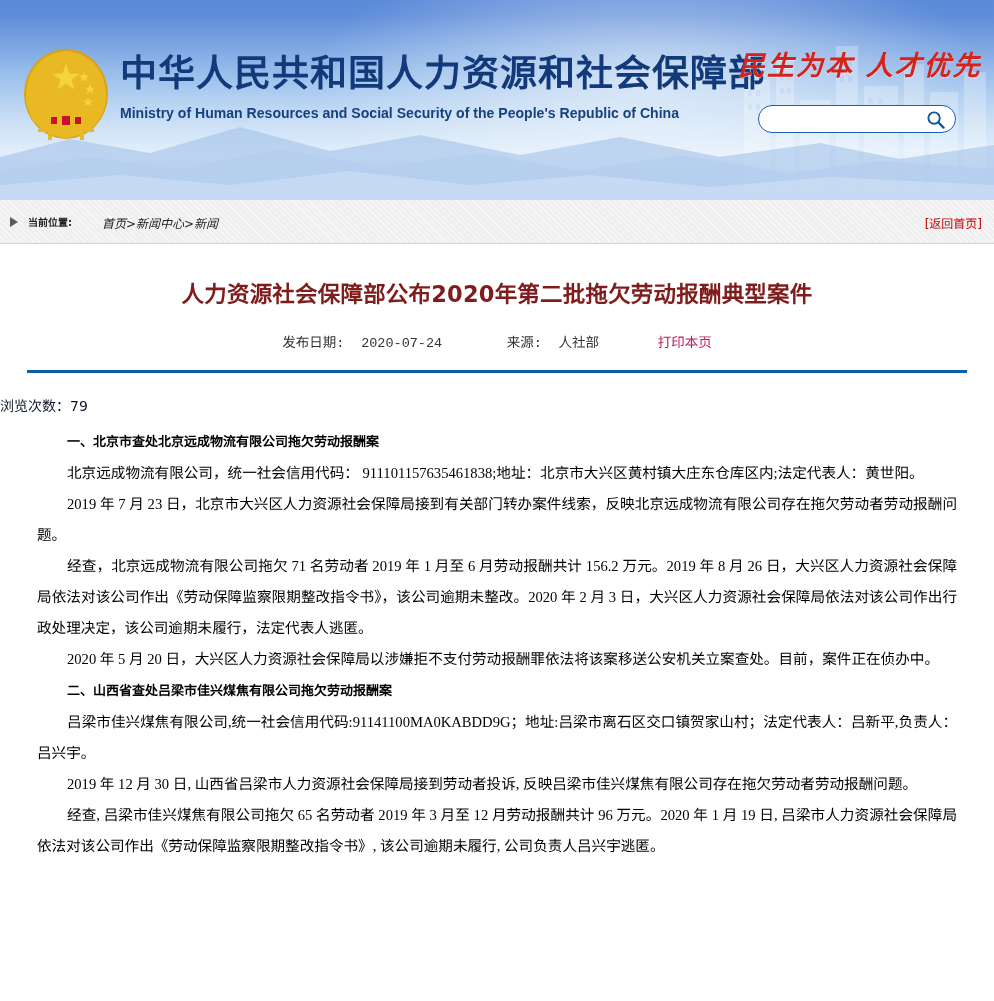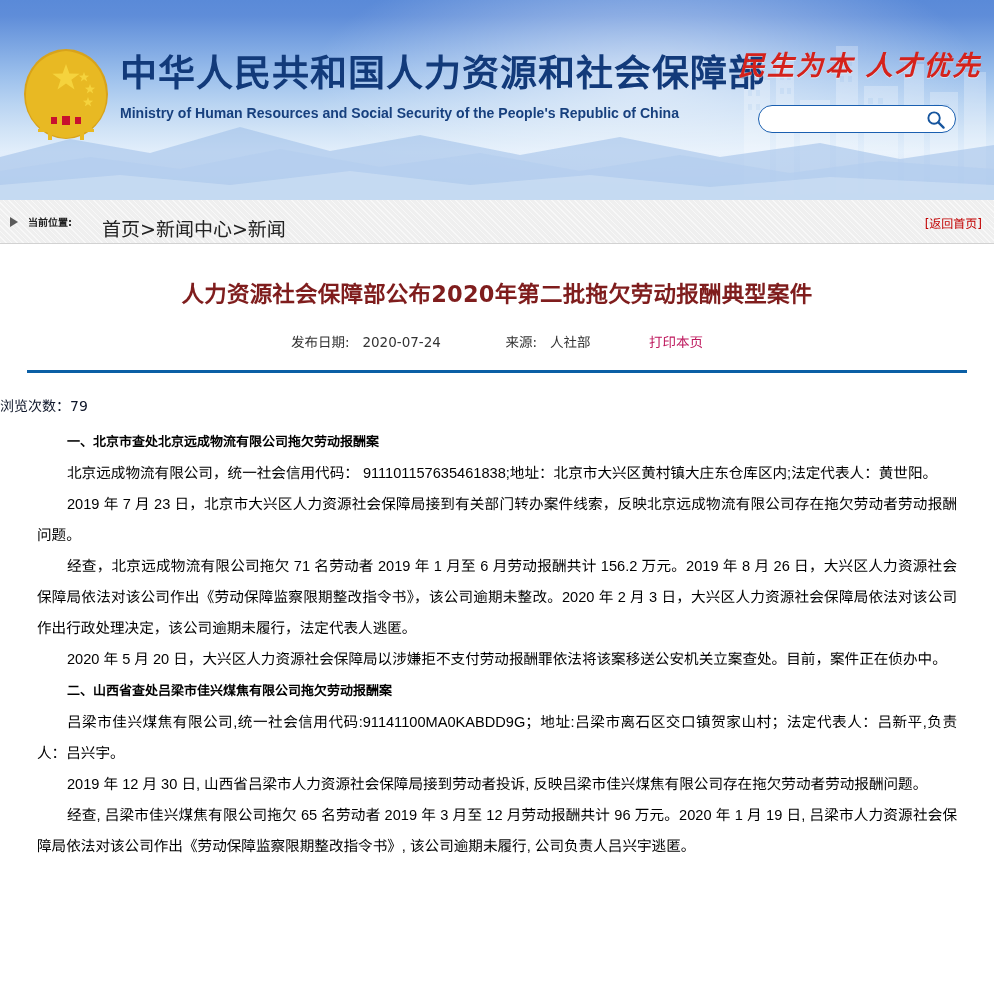--- a/index.html
+++ b/index.html
@@ -175,23 +175,24 @@
     top: 14px;
     font-size: 10px;
     font-weight: bold;
     color: #222;
     font-family: "DejaVu Sans", "Liberation Sans", sans-serif;
   }
   .crumb-path {
     position: absolute;
     left: 102px;
     top: 14px;
-    font-size: 19px;
+    font-size: 12px;
     color: #222;
     font-family: "DejaVu Sans", "Liberation Sans", sans-serif;
+    font-style: italic;
   }
   .crumb-home {
     position: absolute;
     right: 12px;
     top: 14px;
     font-size: 12px;
     color: #c10000;
     text-decoration: none;
     font-family: "DejaVu Sans", "Liberation Sans", sans-serif;
   }
@@ -212,21 +213,21 @@
     padding: 0 60px;
     letter-spacing: 0.2px;
   }
   .art-meta {
     margin-top: 21px;
     text-align: center;
     font-size: 13.5px;
     color: #333;
     font-family: "DejaVu Sans", "Liberation Sans", sans-serif;
   }
-  .art-meta span { display: inline-block; }
+  .art-meta span { display: inline-block; font-family: Liberation Mono, monospace; }
   .meta-gap1 { width: 56px; }
   .meta-gap2 { width: 50px; }
   .art-meta a { color: #be185d; text-decoration: none; }
 
   .rule {
     margin: 19px auto 0 auto;
     width: 940px;
     height: 3px;
     background: #0b5fa5;
   }
@@ -253,21 +254,21 @@
     text-indent: 30px;
     line-height: 32px;
     margin: 0;
     color: #000;
   }
   .para {
     margin: 0;
     text-indent: 30px;
     text-align: justify;
     line-height: 31px;
-    font-family: Liberation Sans, sans-serif;
+    font-family: Liberation Serif, serif;
     font-size: 14.6px;
   }
 </style>
 </head>
 <body>
 
 <div class="site-header">
 
   <div class="hdr-glow"></div>
 

